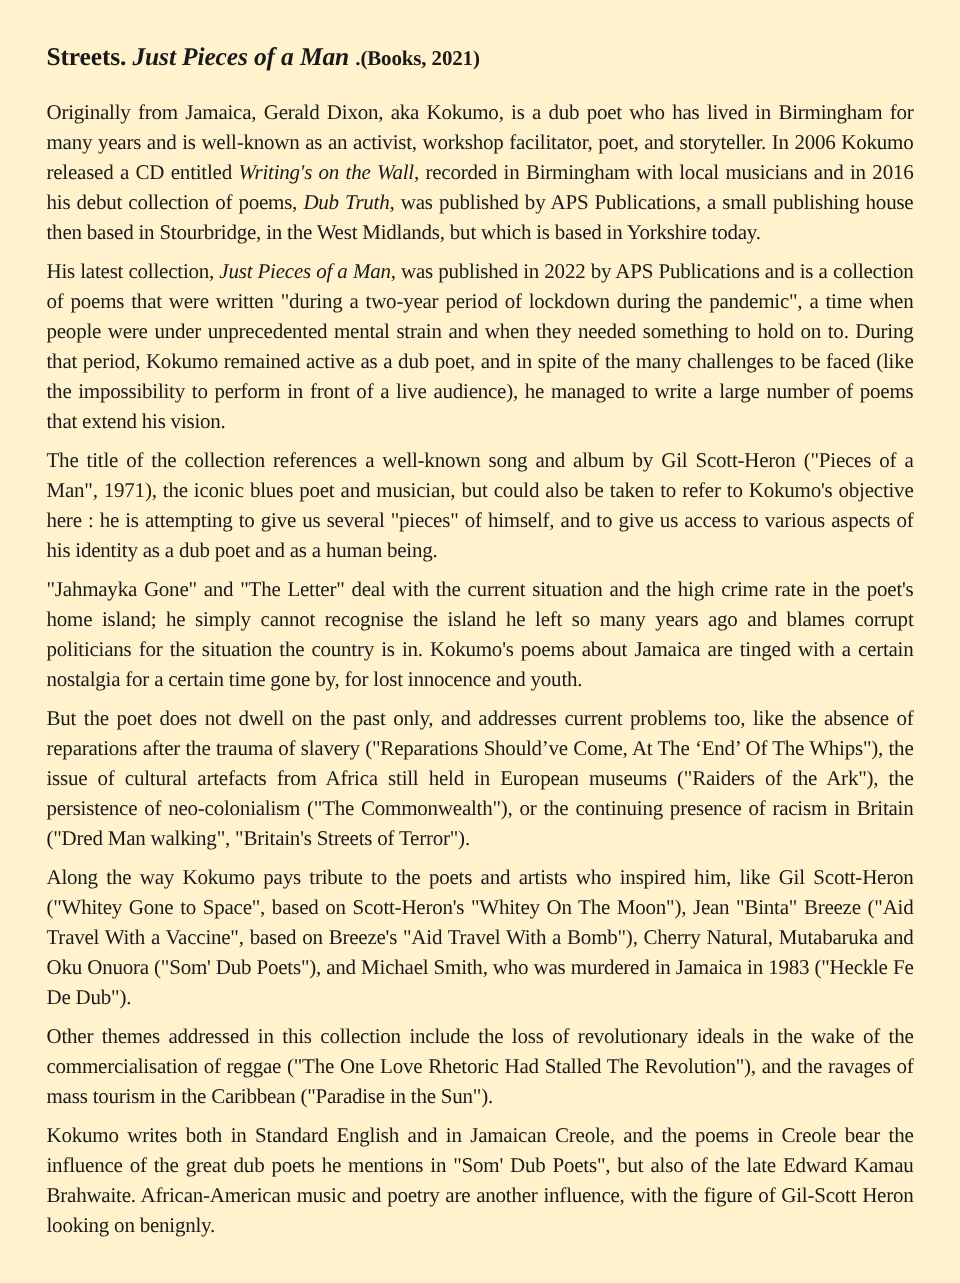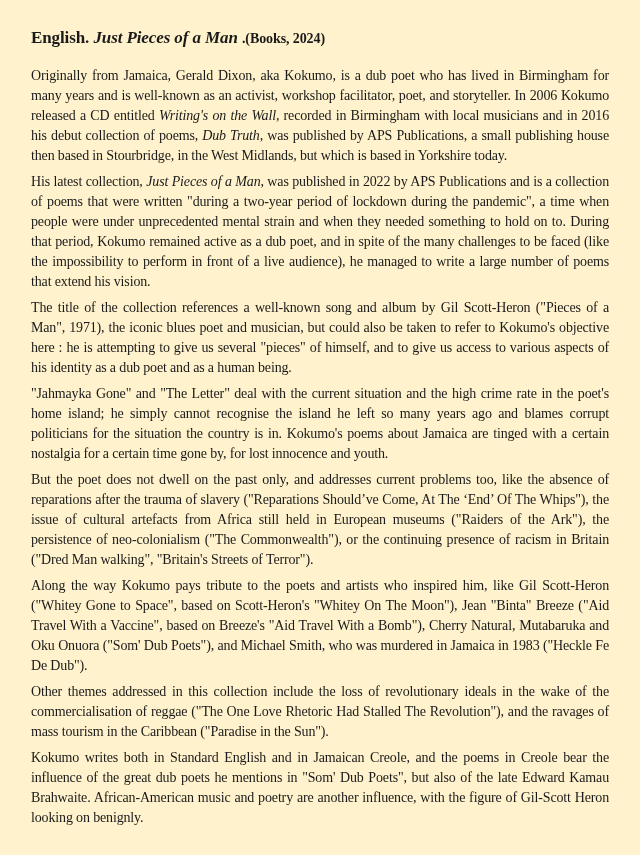--- a/index.html
+++ b/index.html
@@ -32,23 +32,23 @@
     text-align: justify;
     letter-spacing: -0.15px;
   }
   p em { font-style: italic; }
 </style>
 </head>
 <body>
 
 <div class="page">
   <h1 class="title">
-    <span>English.</span>
+    <span>Streets.</span>
     <em>Just Pieces of a Man</em>
-    <span class="small">.(Books, 2024)</span>
+    <span class="small">.(Books, 2021)</span>
   </h1>
 
   <div id="body">
       <p><span>Originally from Jamaica, Gerald Dixon, aka Kokumo, is a dub poet who has lived in Birmingham for many years and is well-known as an activist, workshop facilitator, poet, and storyteller. In 2006 Kokumo released a CD entitled </span><em>Writing's on the Wall</em><span>, recorded in Birmingham with local musicians and in 2016 his debut collection of poems, </span><em>Dub Truth</em><span>, was published by APS Publications, a small publishing house then based in Stourbridge, in the West Midlands, but which is based in Yorkshire today.</span></p>
       <p><span>His latest collection, </span><em>Just Pieces of a Man</em><span>, was published in 2022 by APS Publications and is a collection of poems that were written "during a two-year period of lockdown during the pandemic", a time when people were under unprecedented mental strain and when they needed something to hold on to. During that period, Kokumo remained active as a dub poet, and in spite of the many challenges to be faced (like the impossibility to perform in front of a live audience), he managed to write a large number of poems that extend his vision.</span></p>
       <p><span>The title of the collection references a well-known song and album by Gil Scott-Heron ("Pieces of a Man", 1971), the iconic blues poet and musician, but could also be taken to refer to Kokumo's objective here : he is attempting to give us several "pieces" of himself, and to give us access to various aspects of his identity as a dub poet and as a human being.</span></p>
       <p><span>"Jahmayka Gone" and "The Letter" deal with the current situation and the high crime rate in the poet's home island; he simply cannot recognise the island he left so many years ago and blames corrupt politicians for the situation the country is in. Kokumo's poems about Jamaica are tinged with a certain nostalgia for a certain time gone by, for lost innocence and youth.</span></p>
       <p><span>But the poet does not dwell on the past only, and addresses current problems too, like the absence of reparations after the trauma of slavery ("Reparations Should’ve Come, At The ‘End’ Of The Whips"), the issue of cultural artefacts from Africa still held in European museums ("Raiders of the Ark"), the persistence of neo-colonialism ("The Commonwealth"), or the continuing presence of racism in Britain ("Dred Man walking", "Britain's Streets of Terror").</span></p>
       <p><span> Along the way Kokumo pays tribute to the poets and artists who inspired him, like Gil Scott-Heron ("Whitey Gone to Space", based on Scott-Heron's "Whitey On The Moon"), Jean "Binta" Breeze ("Aid Travel With a Vaccine", based on Breeze's "Aid Travel With a Bomb"), Cherry Natural, Mutabaruka and Oku Onuora ("Som' Dub Poets"), and Michael Smith, who was murdered in Jamaica in 1983 ("Heckle Fe De Dub").</span></p>
       <p><span>Other themes addressed in this collection include the loss of revolutionary ideals in the wake of the commercialisation of reggae ("The One Love Rhetoric Had Stalled The Revolution"), and the ravages of mass tourism in the Caribbean ("Paradise in the Sun").</span></p>

